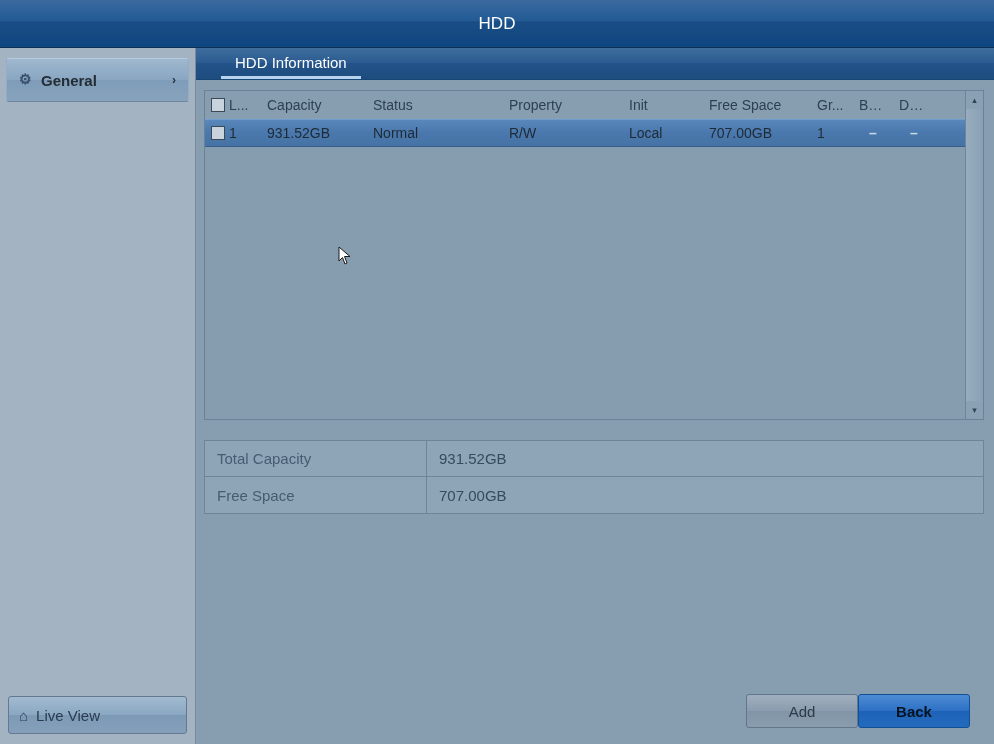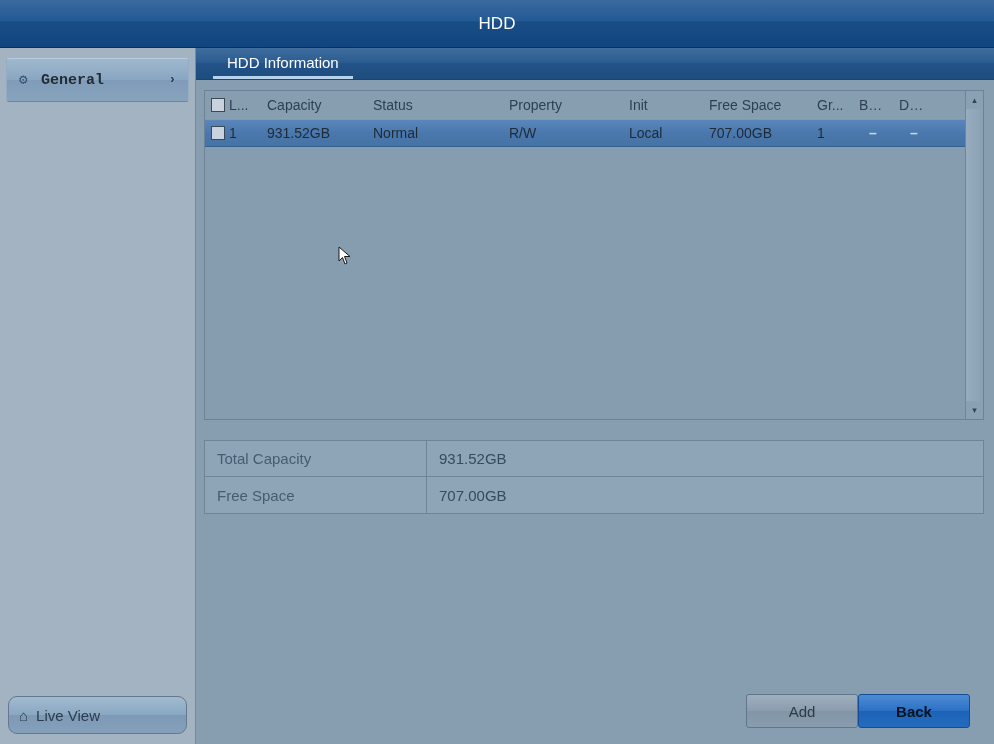--- a/index.html
+++ b/index.html
@@ -44,21 +44,20 @@
     }
     .sidebar-item {
       display: flex;
       align-items: center;
       height: 44px;
       padding: 0 12px;
       color: #394b5e;
       font-size: 15px;
       gap: 8px;
       cursor: pointer;
-      font-family: Liberation Mono, monospace;
     }
     .sidebar-item.active {
       background: linear-gradient(180deg, #9fb8ce 0%, #89a6c2 49%, #7e9cb9 50%, #88a3bc 100%);
       border-top: 1px solid #b6cbde;
       border-bottom: 1px solid #6f879e;
       border-left: 1px solid #94adc4;
       border-right: 1px solid #94adc4;
       font-weight: 700;
       color: #242c32;
       margin: 4px 6px;
@@ -80,21 +79,21 @@
       content:"\2699";
       font-size:14px;
       position:absolute; left:0; top:-2px;
     }
     .sidebar-spacer { flex: 1; }
     .live-view-btn {
       height: 38px;
       margin: 10px 8px;
       background: linear-gradient(180deg, #a1bad0 0%, #8aa8c2 49%, #7c99b6 50%, #86a0ba 100%);
       border: 1px solid #63798f;
-      border-radius: 9px;
+      border-radius: 3px;
       display: flex;
       align-items: center;
       gap: 8px;
       padding: 10px 10px;
       color: #2b3c4e;
       font-size: 15px;
       cursor: pointer;
     }
     .home-icon::before{
       content:"\2302";
@@ -107,21 +106,21 @@
       display: flex;
       flex-direction: column;
       background: #879eb1;
     }
     
     .tabs {
       height: 32px;
       background: linear-gradient(180deg, #3f6d9d 0%, #2a5b90 49%, #235388 50%, #1e4c7f 100%);
       display: flex;
       align-items: stretch;
-      padding-left: 17px;
+      padding-left: 25px;
       border-bottom: 1px solid #164674;
     }
     .tab {
       display: flex;
       align-items: center;
       padding: 0 14px;
       color: #d6e3f0;
       font-size: 15px;
       cursor: pointer;
     }

